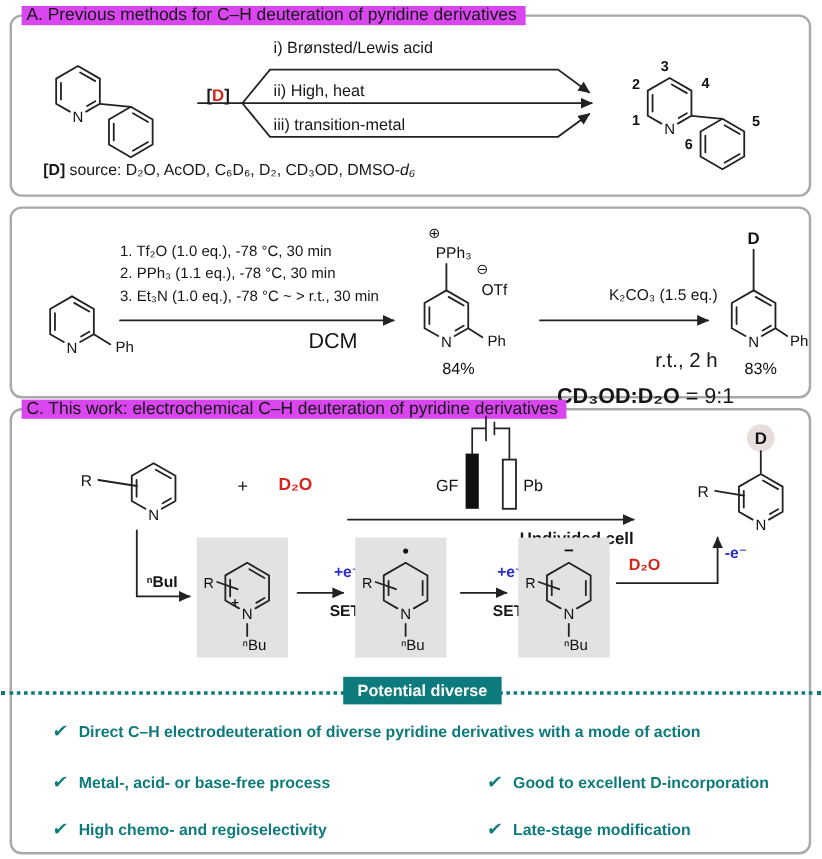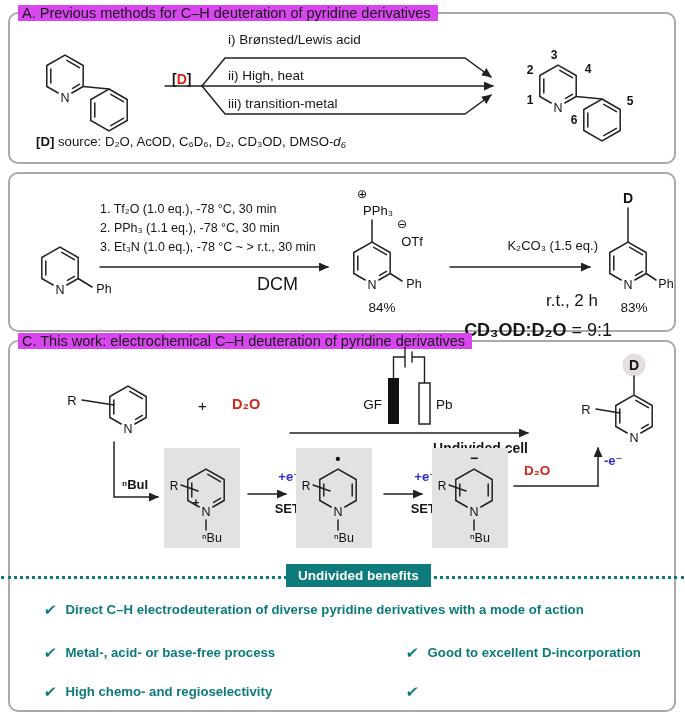--- a/index.html
+++ b/index.html
@@ -258,35 +258,36 @@
           <path d="M0,0 L10,4.5 L0,9 Z" fill="#222"></path>
         </marker>
       </defs>
     <path class="bond" d="M2,46 L86,46"></path>
     <path class="bond" d="M86,46 L86,8" marker-end="url(#mD)"></path>
   </svg>
   <div class="t b red" style="left:524px;top:463px;font-size:13.5px;">D₂O</div>
   <div class="t b blue" style="left:604px;top:453px;font-size:13px;">-e⁻</div>
 
   <div class="divider" style="left:1px;top:576px;width:683px;"></div>
-  <div class="badge" style="left:286px;top:564px;">Undivided benefits</div>
+  <div class="badge" style="left:286px;top:564px;">Potential diverse</div>
 
   <div class="benefit" style="left:44px;top:602px;">
     <span class="chk">✔</span>
     <span>Direct  C–H electrodeuteration of diverse pyridine derivatives with a mode of action</span>
   </div>
   <div class="benefit" style="left:44px;top:645px;">
     <span class="chk">✔</span>
     <span>Metal-, acid- or base-free process</span>
   </div>
   <div class="benefit" style="left:406px;top:645px;">
     <span class="chk">✔</span>
     <span>Good to excellent D-incorporation</span>
   </div>
   <div class="benefit" style="left:44px;top:684px;">
     <span class="chk">✔</span>
     <span>High chemo- and regioselectivity</span>
   </div>
   <div class="benefit" style="left:406px;top:684px;">
     <span class="chk">✔</span>
+    <span>Late-stage modification</span>
   </div>
 
 </div>
 
 </body></html>

